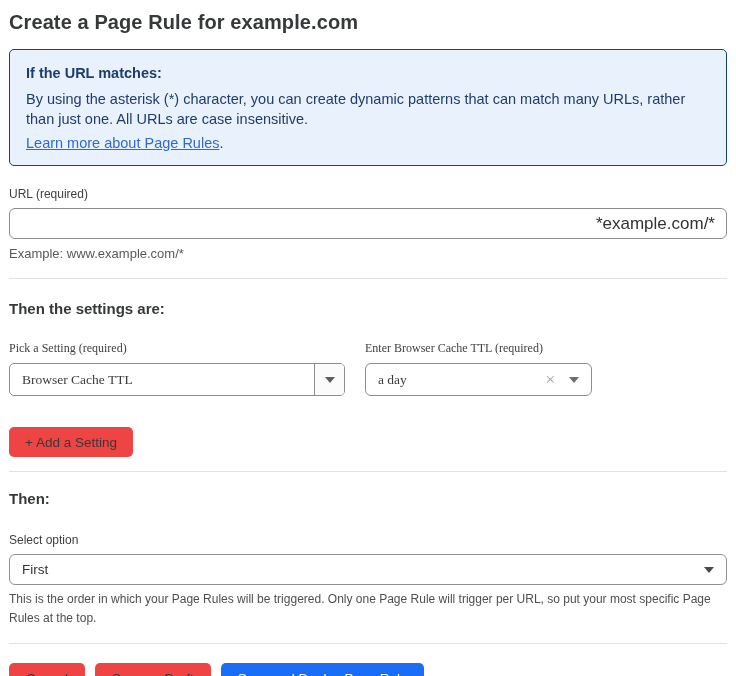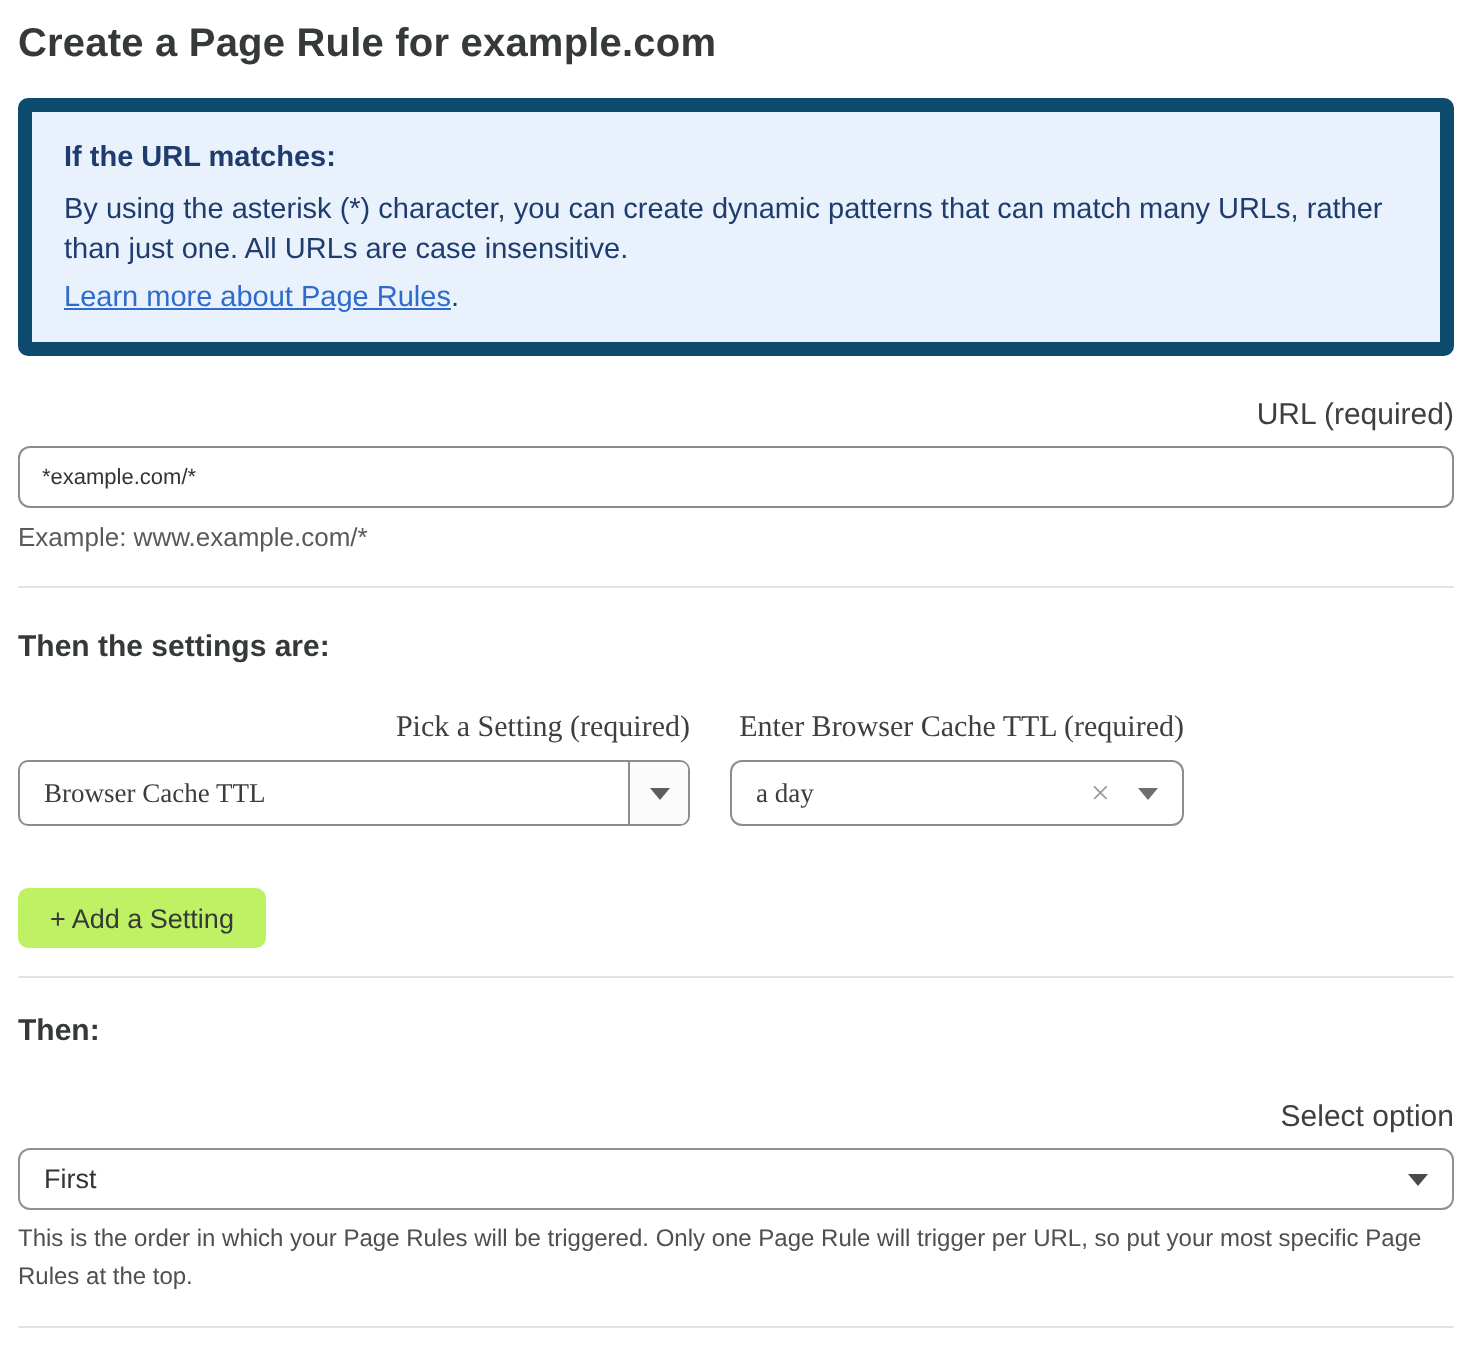--- a/index.html
+++ b/index.html
@@ -15,56 +15,56 @@
   .page-title {
     font-size: 20px;
     font-weight: 700;
     color: #36393a;
     margin: 2px 0 15px 0;
     letter-spacing: 0.1px;
   }
   
   .info-box {
     background: #e9f2fc;
-    border: 7px solid #0c4a6e;
+    border: 1px solid #0c4a6e;
     border-radius: 5px;
     padding: 13px 16px 12px 16px;
     color: #1e3c6e;
     font-size: 14.5px;
     line-height: 1.42;
     margin-bottom: 21px;
   }
   .info-heading { font-weight: 700; margin-bottom: 5px; }
   .info-body { max-width: 660px; }
   .info-link-row { margin-top: 3px; }
   .info-link {
     color: #2e6bcc;
     text-decoration: underline;
     cursor: pointer;
   }
   
   .field-label {
     display: block;
-    font-size: 15px;
+    font-size: 12px;
     color: #3f3f3f;
     margin-bottom: 7px;
-    text-align: right;
   }
   
   .text-input {
     width: 100%;
     height: 31px;
     border: 1px solid #8d8d8d;
     border-radius: 6px;
     padding: 0 11px;
     font-family: "Liberation Sans", sans-serif;
-    font-size: 11px;
+    font-size: 17px;
     color: #333333;
     background: #ffffff;
     outline: none;
+    text-align: right;
   }
   .example-text {
     font-size: 13px;
     color: #595959;
     margin-top: 7px;
   }
   .divider {
     border: none;
     border-top: 1px solid #e2e2e2;
     margin: 0;
@@ -134,21 +134,21 @@
   .btn {
     font-family: "Liberation Sans", sans-serif;
     font-size: 13.5px;
     border: none;
     border-radius: 5px;
     cursor: pointer;
     height: 31px;
     padding: 0 16px;
     color: #36393a;
   }
-  .btn-gray { background: #bef264; }
+  .btn-gray { background: #ef4444; }
   .btn-blue { background: #1a6ef5; color: #ffffff; }
   .add-setting { margin-top: 31px; height: 30px; }
   .help-text {
     font-size: 12px;
     color: #4f4f4f;
     line-height: 1.55;
     margin-top: 5px;
     max-width: 710px;
   }
   .footer-buttons { display: flex; gap: 10px; align-items: center; }

